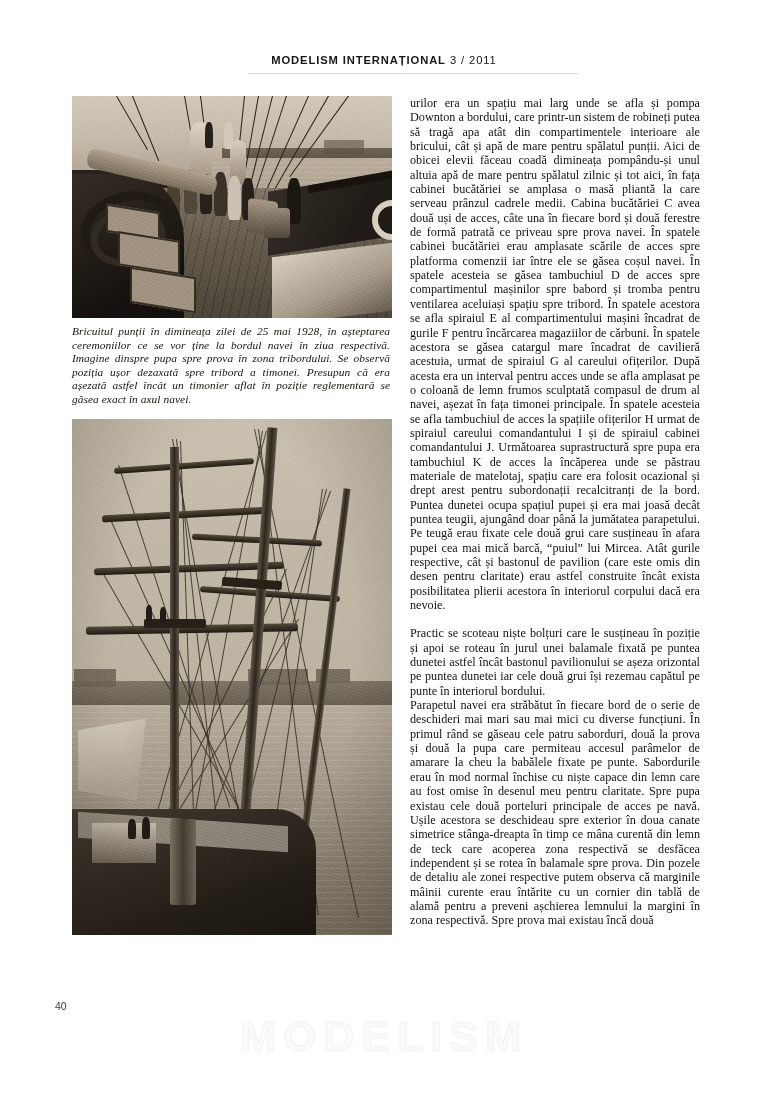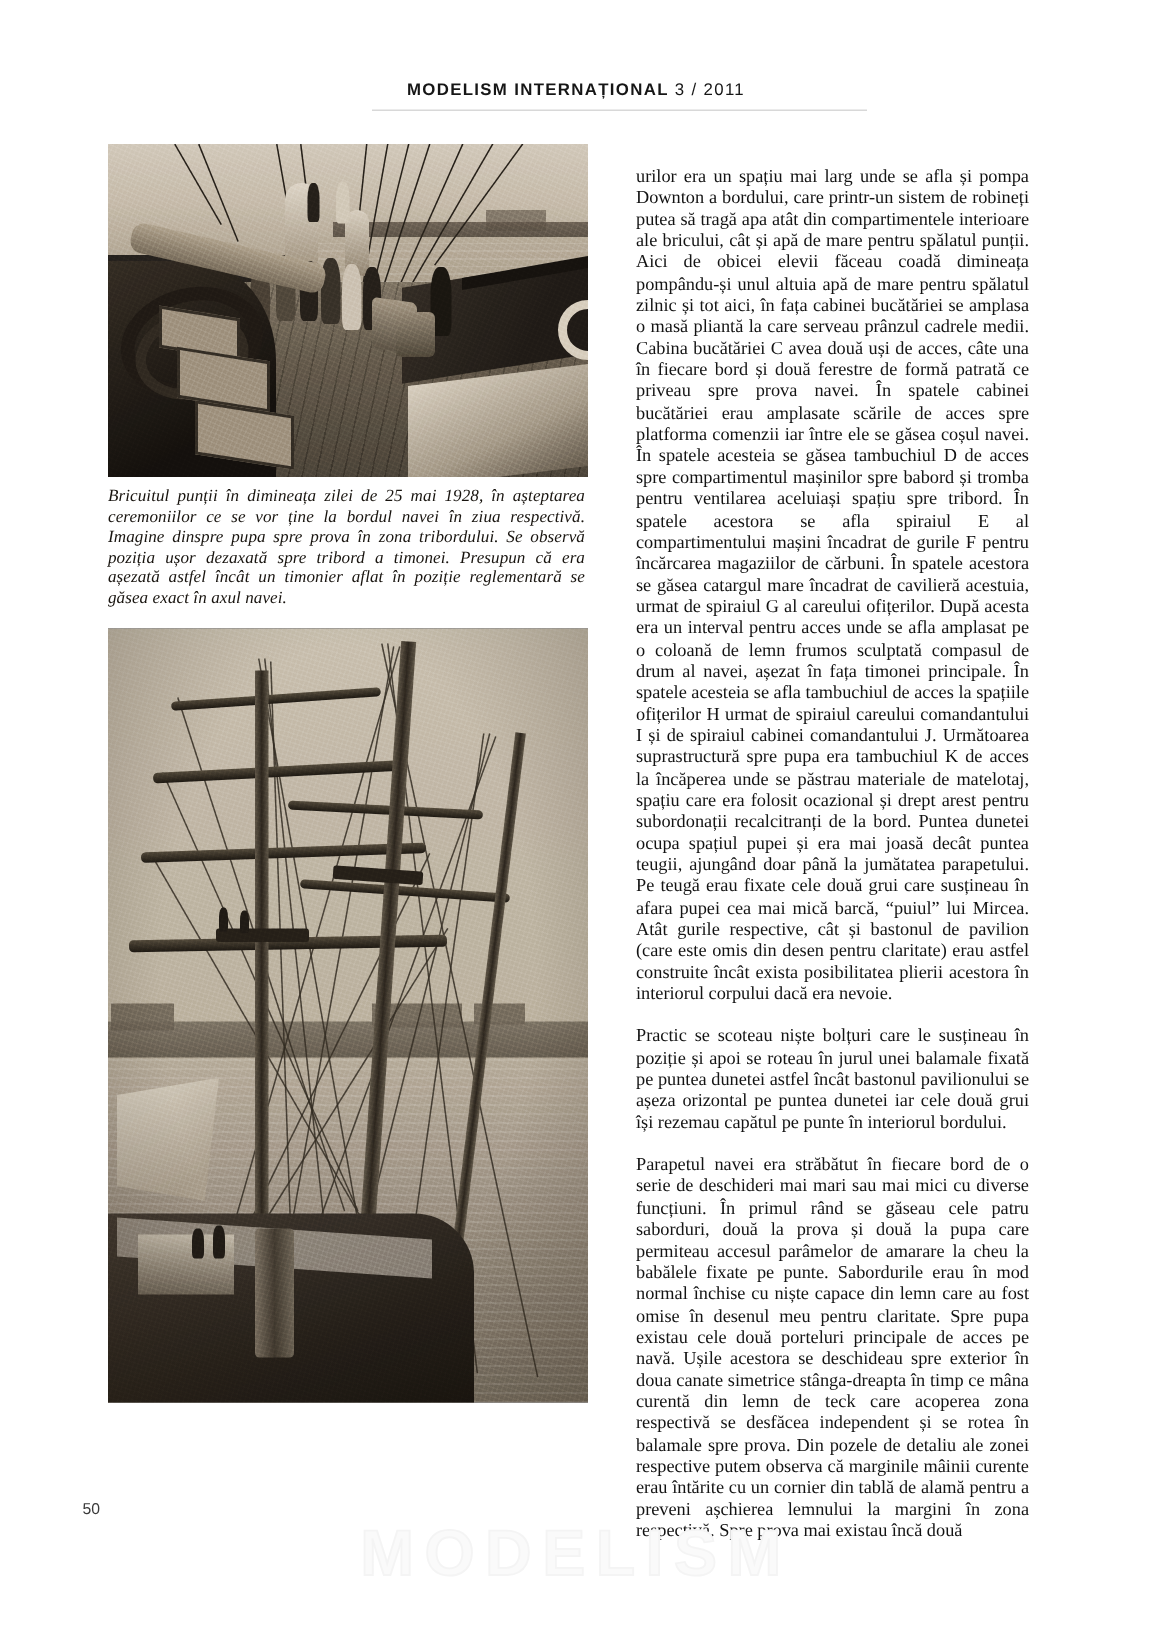--- a/index.html
+++ b/index.html
@@ -89,21 +89,21 @@
     width: 290px;
     font-family: "Liberation Serif", serif;
     font-size: 12.2px;
     line-height: 14.35px;
     color: #131313;
     text-align: justify;
     text-justify: inter-word;
     hyphens: manual;
   }
   .col-right p {
-    margin: 14px;
+    margin: 0;
     text-align: justify;
   }
   .col-right p.gap-before { margin-top: 14px; }
 
   
   .page-number {
     position: absolute;
     left: 55px;
     top: 1000px;
     font-family: "Liberation Sans", sans-serif;
@@ -476,16 +476,16 @@
     </div>
 
   </div>
 
   <div class="col-right">
     <p>urilor era un spațiu mai larg unde se afla și pompa Downton a bordului, care printr-un sistem de robineți putea să tragă apa atât din compartimentele interioare ale bricului, cât și apă de mare pentru spălatul punții. Aici de obicei elevii făceau coadă dimineața pompându-și unul altuia apă de mare pentru spălatul zilnic și tot aici, în fața cabinei bucătăriei se amplasa o masă pliantă la care serveau prânzul cadrele medii. Cabina bucătăriei C avea două uși de acces, câte una în fiecare bord și două ferestre de formă patrată ce priveau spre prova navei. În spatele cabinei bucătăriei erau amplasate scările de acces spre platforma comenzii iar între ele se găsea coșul navei. În spatele acesteia se găsea tambuchiul D de acces spre compartimentul mașinilor spre babord și tromba pentru ventilarea aceluiași spațiu spre tribord. În spatele acestora se afla spiraiul E al compartimentului mașini încadrat de gurile F pentru încărcarea magaziilor de cărbuni.  În spatele acestora se găsea catargul mare încadrat de cavilieră acestuia, urmat de spiraiul G al careului ofițerilor. După acesta era un interval pentru acces unde se afla amplasat pe o coloană de lemn frumos sculptată compasul de drum al navei, așezat în fața timonei principale. În spatele acesteia se afla tambuchiul de acces la spațiile ofițerilor H urmat de spiraiul careului comandantului I și de spiraiul cabinei comandantului J. Următoarea suprastructură spre pupa era tambuchiul K de acces la încăperea unde se păstrau materiale de matelotaj, spațiu care era folosit ocazional și drept arest pentru subordonații recalcitranți de la bord. Puntea dunetei ocupa spațiul pupei și era mai joasă decât puntea teugii, ajungând doar până la jumătatea parapetului. Pe teugă erau fixate cele două grui care susțineau în afara pupei cea mai mică barcă, “puiul” lui Mircea. Atât gurile respective, cât și bastonul de pavilion (care este omis din desen pentru claritate) erau astfel construite încât exista posibilitatea plierii acestora în interiorul corpului dacă era nevoie.</p>
     <p class="gap-before">Practic se scoteau niște bolțuri care le susțineau în poziție și apoi se roteau în jurul unei balamale fixată pe puntea dunetei astfel încât bastonul pavilionului se așeza orizontal pe puntea dunetei iar cele două grui își rezemau capătul pe punte în interiorul bordului.</p>
     <p>Parapetul navei era străbătut în fiecare bord de o serie de deschideri mai mari sau mai mici cu diverse funcțiuni. În primul rând se găseau cele patru saborduri, două la prova și două la pupa care permiteau accesul parâmelor de amarare la cheu la babălele fixate pe punte. Sabordurile erau în mod normal închise cu niște capace din lemn care au fost omise în desenul meu pentru claritate. Spre pupa existau cele două porteluri principale de acces pe navă. Ușile acestora se deschideau spre exterior în doua canate simetrice stânga-dreapta în timp ce mâna curentă din lemn de teck care acoperea zona respectivă se desfăcea independent și se rotea în balamale spre prova. Din pozele de detaliu ale zonei respective putem observa că marginile mâinii curente erau întărite cu un cornier din tablă de alamă pentru a preveni așchierea lemnului la margini în zona respectivă.  Spre prova mai existau încă două</p>
   </div>
 
-  <div class="page-number">50</div>
+  <div class="page-number">40</div>
   <div class="watermark">MODELISM</div>
 
 </div>
 
 </body></html>

